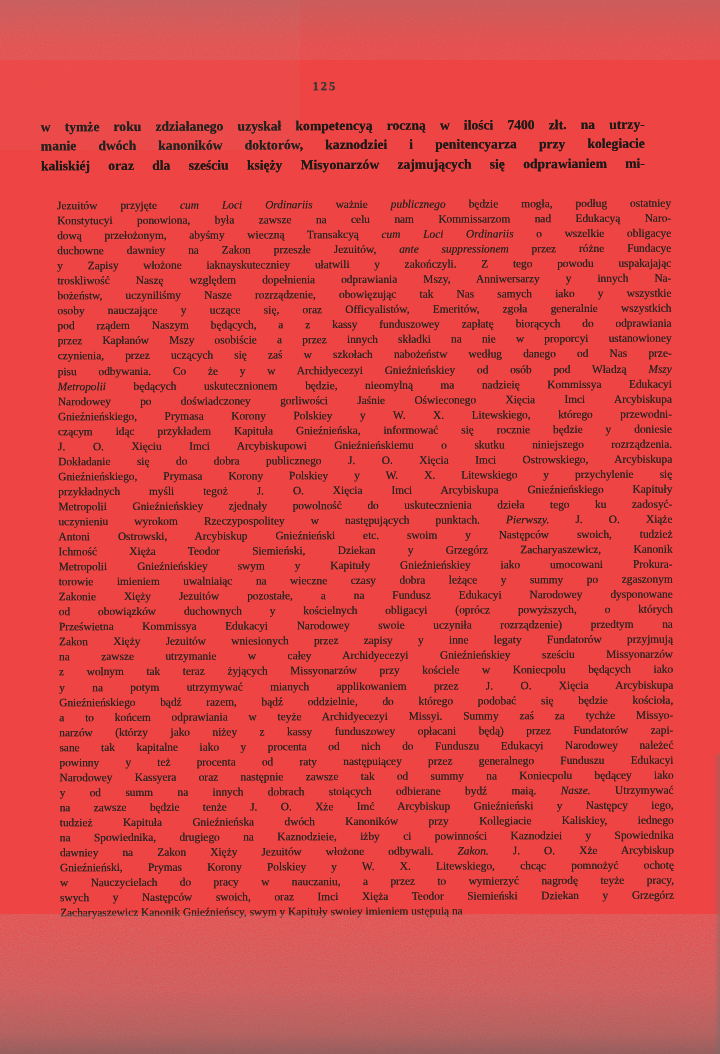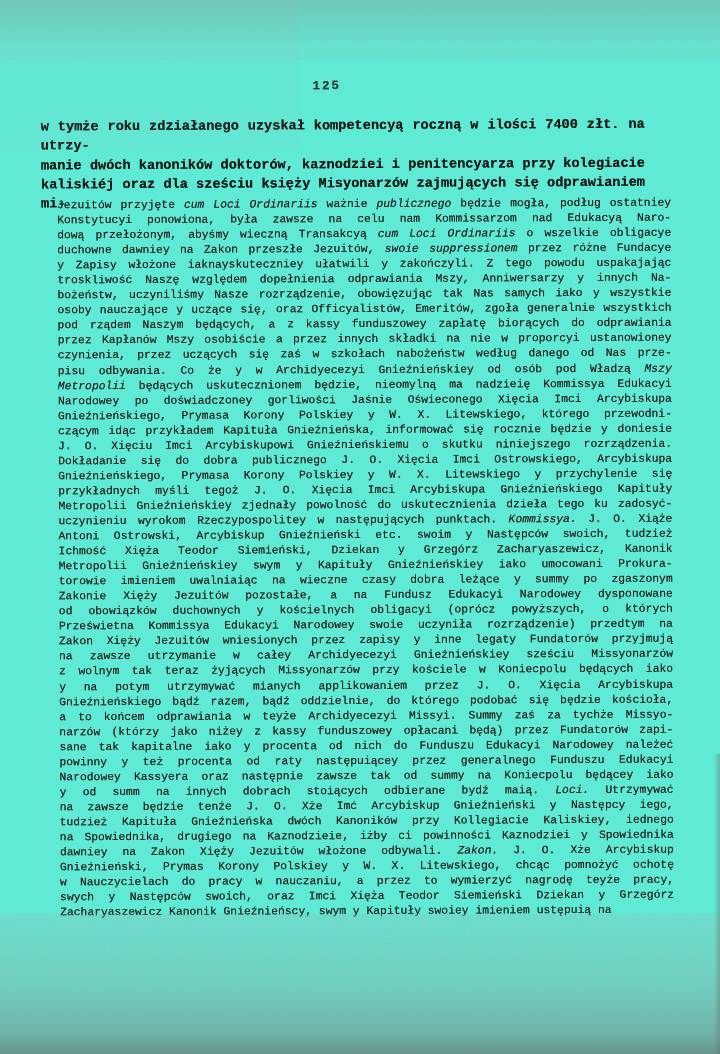--- a/index.html
+++ b/index.html
@@ -1,22 +1,22 @@
 <!DOCTYPE html>
 <html><head>
 <meta charset="utf-8">
 <style>
   html, body { margin: 0; padding: 0; background: #cfcfcd; }
   .scan-page {
     position: relative;
     width: 720px;
     height: 1054px;
-    background: #5eead4;
+    background: #ef4444;
     overflow: hidden;
-    font-family: Liberation Mono, monospace;
+    font-family: Liberation Serif, serif;
   }
   .tilt {
     position: absolute;
     inset: 0;
     transform: rotate(-0.25deg);
     transform-origin: 50% 40%;
   }
   .page-number {
     position: absolute;
     top: 79px;
@@ -94,57 +94,57 @@
     <div class="intro-paragraph">
         <div class="line">w tymże roku zdziałanego uzyskał kompetencyą roczną w ilości 7400 złt. na utrzy-</div>
         <div class="line">manie dwóch kanoników doktorów, kaznodziei i penitencyarza przy kolegiacie</div>
         <div class="line line-last">kaliskiéj oraz dla sześciu księży Misyonarzów zajmujących się odprawianiem mi-</div>
       </div>
 
     <div class="body-block">
         <div class="line">Jezuitów przyjęte <em>cum Loci Ordinariis</em> ważnie <em>publicznego</em> będzie mogła, podług ostatniey</div>
         <div class="line">Konstytucyi ponowiona, była zawsze na celu nam Kommissarzom nad Edukacyą Naro-</div>
         <div class="line">dową przełożonym, abyśmy wieczną Transakcyą <em>cum Loci Ordinariis</em> o wszelkie obligacye</div>
-        <div class="line">duchowne dawniey na Zakon przeszłe Jezuitów, <em>swoie suppressionem</em> przez różne Fundacye</div>
+        <div class="line">duchowne dawniey na Zakon przeszłe Jezuitów, <em>ante suppressionem</em> przez różne Fundacye</div>
         <div class="line">y Zapisy włożone iaknayskuteczniey ułatwili y zakończyli.  Z tego powodu uspakajając</div>
         <div class="line">troskliwość Naszę względem dopełnienia odprawiania Mszy, Anniwersarzy y innych Na-</div>
         <div class="line">bożeństw, uczyniliśmy Nasze rozrządzenie, obowięzując tak Nas samych iako y wszystkie</div>
         <div class="line">osoby nauczające y uczące się, oraz Officyalistów, Emeritów, zgoła generalnie wszystkich</div>
         <div class="line">pod rządem Naszym będących, a z kassy funduszowey zapłatę biorących do odprawiania</div>
         <div class="line">przez Kapłanów Mszy osobiście a przez innych składki na nie w proporcyi ustanowioney</div>
         <div class="line">czynienia, przez uczących się zaś w szkołach nabożeństw według danego od Nas prze-</div>
         <div class="line">pisu odbywania.  Co że y w Archidyecezyi Gnieźnieńskiey od osób pod Władzą <em>Mszy</em></div>
         <div class="line"><em>Metropolii</em> będących uskutecznionem będzie, nieomylną ma nadzieię Kommissya Edukacyi</div>
         <div class="line">Narodowey po doświadczoney gorliwości Jaśnie Oświeconego Xięcia Imci Arcybiskupa</div>
         <div class="line">Gnieźnieńskiego, Prymasa Korony Polskiey y W. X. Litewskiego, którego przewodni-</div>
         <div class="line">czącym idąc przykładem Kapituła Gnieźnieńska, informować się rocznie będzie y doniesie</div>
         <div class="line">J. O. Xięciu Imci Arcybiskupowi Gnieźnieńskiemu o skutku niniejszego rozrządzenia.</div>
         <div class="line">Dokładanie się do dobra publicznego J. O. Xięcia Imci Ostrowskiego, Arcybiskupa</div>
         <div class="line">Gnieźnieńskiego, Prymasa Korony Polskiey y W. X. Litewskiego y przychylenie się</div>
         <div class="line">przykładnych myśli tegoż J. O. Xięcia Imci Arcybiskupa Gnieźnieńskiego Kapituły</div>
         <div class="line">Metropolii Gnieźnieńskiey zjednały powolność do uskutecznienia dzieła tego ku zadosyć-</div>
-        <div class="line">uczynieniu wyrokom Rzeczypospolitey w następujących punktach.  <em>Kommissya.</em>  J. O. Xiąże</div>
+        <div class="line">uczynieniu wyrokom Rzeczypospolitey w następujących punktach.  <em>Pierwszy.</em>  J. O. Xiąże</div>
         <div class="line">Antoni Ostrowski, Arcybiskup Gnieźnieński etc. swoim y Następców swoich, tudzież</div>
         <div class="line">Ichmość Xięża Teodor Siemieński, Dziekan y Grzegórz Zacharyaszewicz, Kanonik</div>
         <div class="line">Metropolii Gnieźnieńskiey swym y Kapituły Gnieźnieńskiey iako umocowani Prokura-</div>
         <div class="line">torowie imieniem uwalniaiąc na wieczne czasy dobra leżące y summy po zgaszonym</div>
         <div class="line">Zakonie Xięży Jezuitów pozostałe, a na Fundusz Edukacyi Narodowey dysponowane</div>
         <div class="line">od obowiązków duchownych y kościelnych obligacyi (oprócz powyższych, o których</div>
         <div class="line">Prześwietna Kommissya Edukacyi Narodowey swoie uczyniła rozrządzenie) przedtym na</div>
         <div class="line">Zakon Xięży Jezuitów wniesionych przez zapisy y inne legaty Fundatorów przyjmują</div>
         <div class="line">na zawsze utrzymanie w całey Archidyecezyi Gnieźnieńskiey sześciu Missyonarzów</div>
         <div class="line">z wolnym tak teraz żyjących Missyonarzów przy kościele w Koniecpolu będących iako</div>
         <div class="line">y na potym utrzymywać mianych applikowaniem przez J. O. Xięcia Arcybiskupa</div>
         <div class="line">Gnieźnieńskiego bądź razem, bądź oddzielnie, do którego podobać się będzie kościoła,</div>
         <div class="line">a to końcem odprawiania w teyże Archidyecezyi Missyi.  Summy zaś za tychże Missyo-</div>
         <div class="line">narzów (którzy jako niżey z kassy funduszowey opłacani będą) przez Fundatorów zapi-</div>
         <div class="line">sane tak kapitalne iako y procenta od nich do Funduszu Edukacyi Narodowey należeć</div>
         <div class="line">powinny y też procenta od raty następuiącey przez generalnego Funduszu Edukacyi</div>
         <div class="line">Narodowey Kassyera oraz następnie zawsze tak od summy na Koniecpolu będącey iako</div>
-        <div class="line">y od summ na innych dobrach stoiących odbierane bydź maią.  <em>Loci.</em>  Utrzymywać</div>
+        <div class="line">y od summ na innych dobrach stoiących odbierane bydź maią.  <em>Nasze.</em>  Utrzymywać</div>
         <div class="line">na zawsze będzie tenże J. O. Xże Imć Arcybiskup Gnieźnieński y Następcy iego,</div>
         <div class="line">tudzież Kapituła Gnieźnieńska dwóch Kanoników przy Kollegiacie Kaliskiey, iednego</div>
         <div class="line">na Spowiednika, drugiego na Kaznodzieie, iżby ci powinności Kaznodziei y Spowiednika</div>
         <div class="line">dawniey na Zakon Xięży Jezuitów włożone odbywali.  <em>Zakon.</em>  J. O. Xże Arcybiskup</div>
         <div class="line">Gnieźnieński, Prymas Korony Polskiey y W. X. Litewskiego, chcąc pomnożyć ochotę</div>
         <div class="line">w Nauczycielach do pracy w nauczaniu, a przez to wymierzyć nagrodę teyże pracy,</div>
         <div class="line">swych y Następców swoich, oraz Imci Xięża Teodor Siemieński Dziekan y Grzegórz</div>
         <div class="line line-last">Zacharyaszewicz Kanonik Gnieźnieńscy, swym y Kapituły swoiey imieniem ustępuią na</div>
       </div>
   </div>

